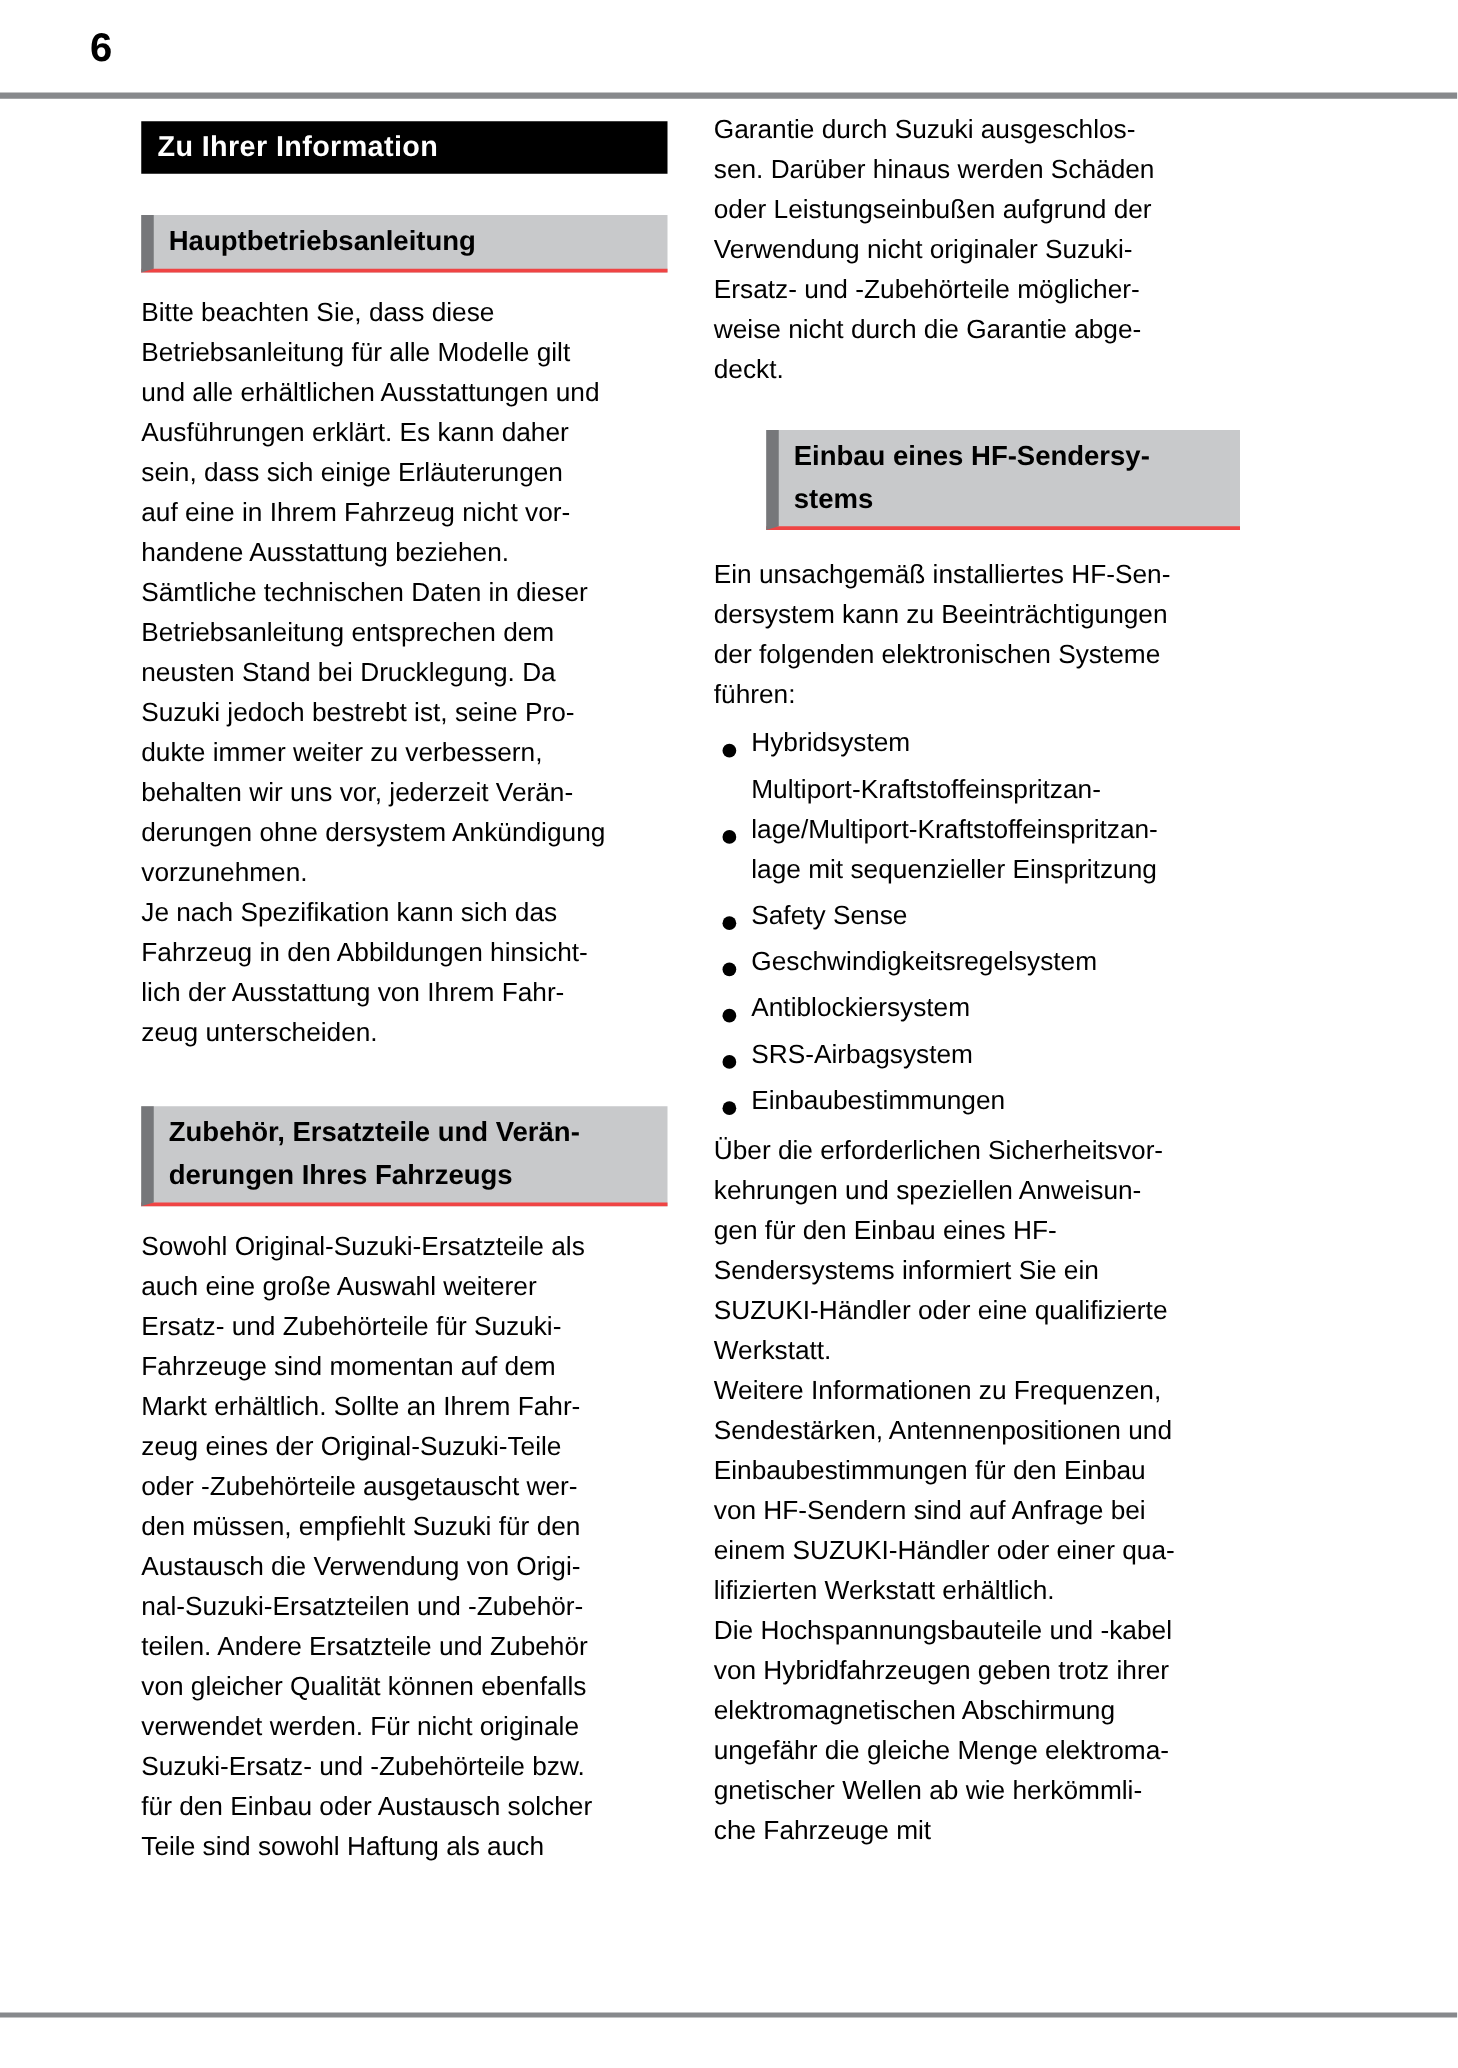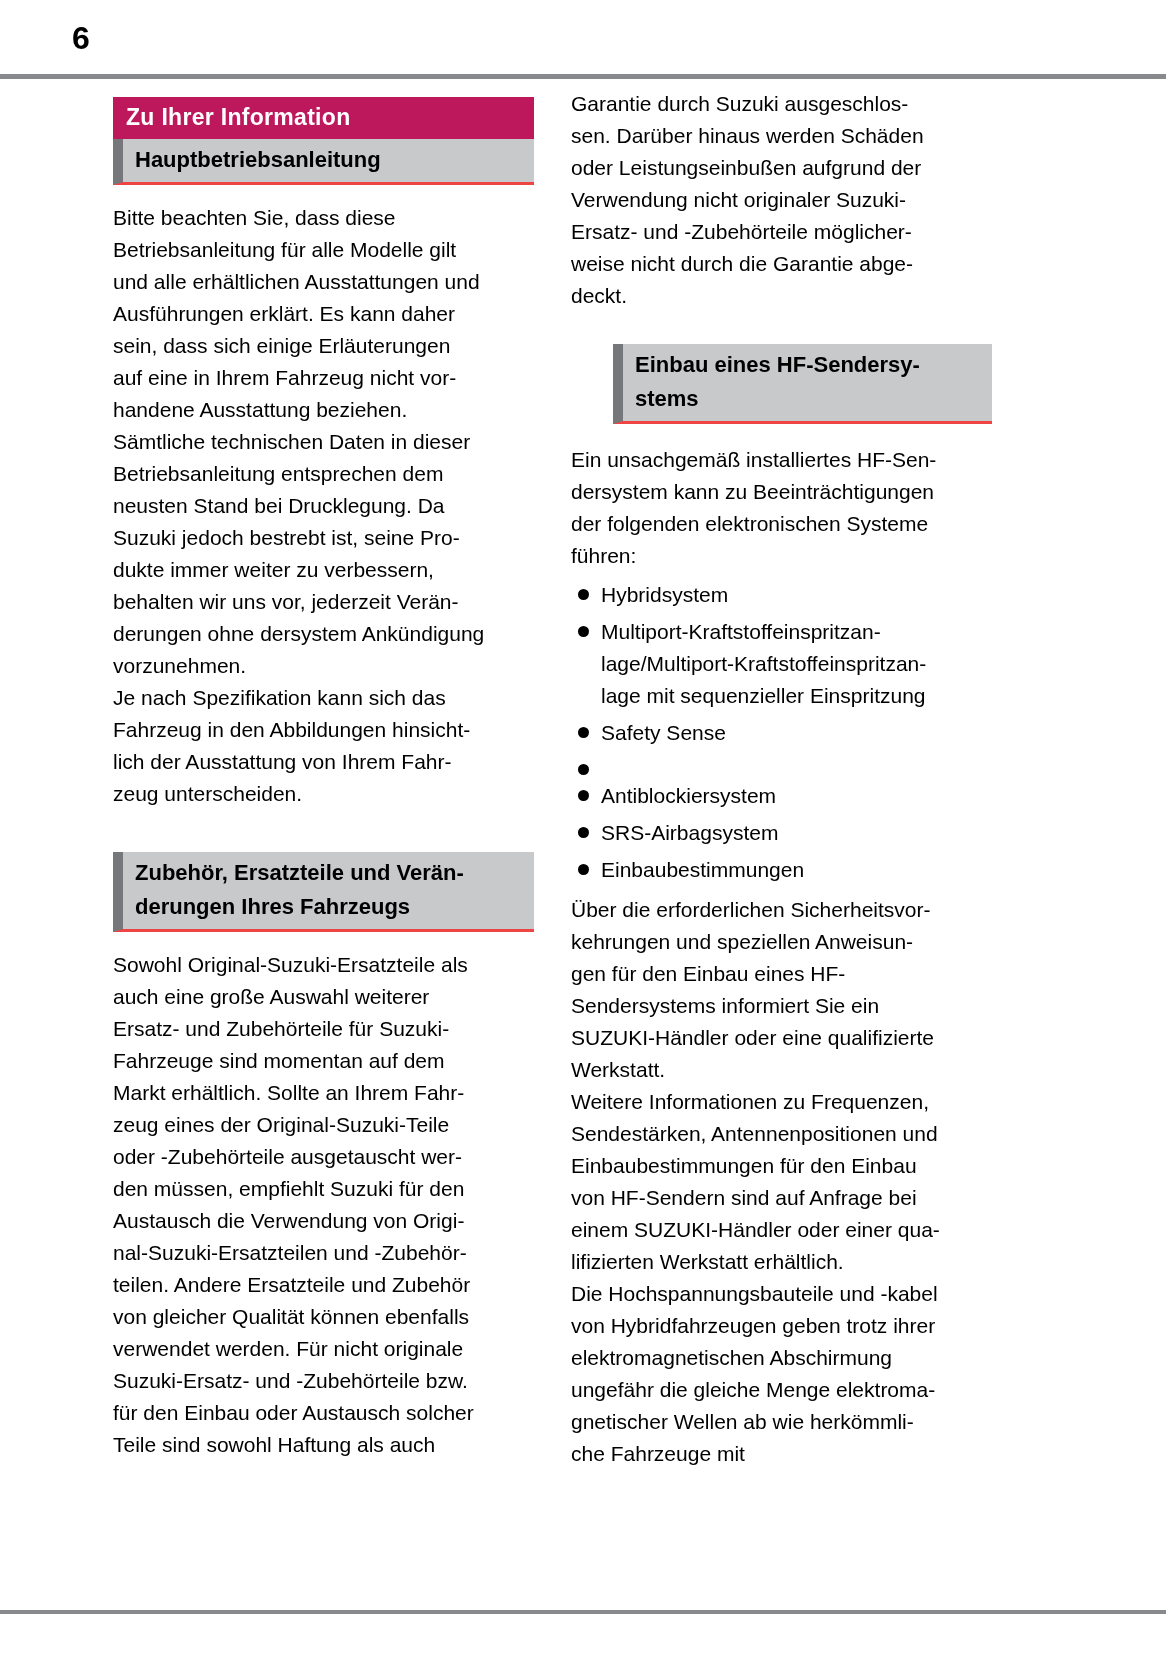--- a/index.html
+++ b/index.html
@@ -26,25 +26,26 @@
     background:#87898c;
   }
   .rule-top { top:74px; height:5px; }
   .rule-bottom { top:1610px; height:4px; }
 
   .col { position:absolute; width:421px; }
   .col-left  { left:113px; top:97px; }
   .col-right { left:571px; top:88px; }
 
   .banner {
-    background:#be185d;
+    background:#000000;
     color:#ffffff;
     font-size:23px;
     font-weight:bold;
     padding:7px 0 8px 13px;
+    margin-bottom:33px;
     letter-spacing:0.3px;
   }
   .section-header {
     background:#c8c9cb;
     border-left:10px solid #76777a;
     border-bottom:3px solid #ef4444;
     padding:4px 8px 5px 12px;
     font-size:22px;
     font-weight:bold;
     line-height:34px;
@@ -57,21 +58,21 @@
 
   .body {
     font-size:21px;
     line-height:32px;
     margin:0;
     white-space:pre-line;
   }
   .bullets { margin:7px 0 8px 0; }
   .bullet-item {
     display:flex;
-    align-items:flex-start;
+    align-items:center;
     margin-bottom:5px;
     font-size:21px;
     line-height:32px;
   }
   .dot {
     flex:0 0 auto;
     width:11px;
     height:11px;
     border-radius:50%;
     background:#000000;
@@ -163,20 +164,21 @@
         <span class="bullet-text">Multiport-Kraftstoffeinspritzan-
 lage/Multiport-Kraftstoffeinspritzan-
 lage mit sequenzieller Einspritzung</span>
       </div>
       <div class="bullet-item">
         <span class="dot"></span>
         <span class="bullet-text">Safety Sense</span>
       </div>
       <div class="bullet-item">
         <span class="dot"></span>
+        <span class="bullet-text">Geschwindigkeitsregelsystem</span>
       </div>
       <div class="bullet-item">
         <span class="dot"></span>
         <span class="bullet-text">Antiblockiersystem</span>
       </div>
       <div class="bullet-item">
         <span class="dot"></span>
         <span class="bullet-text">SRS-Airbagsystem</span>
       </div>
       <div class="bullet-item">

